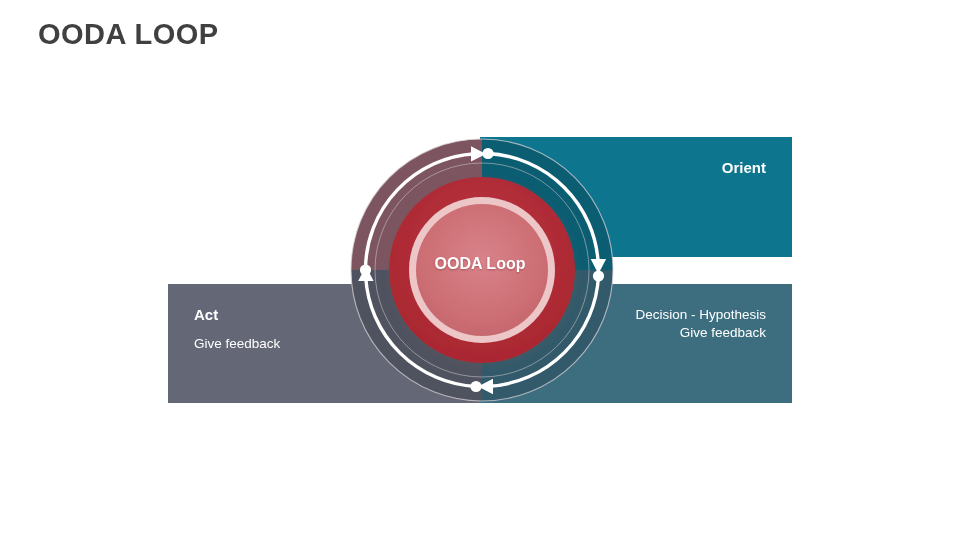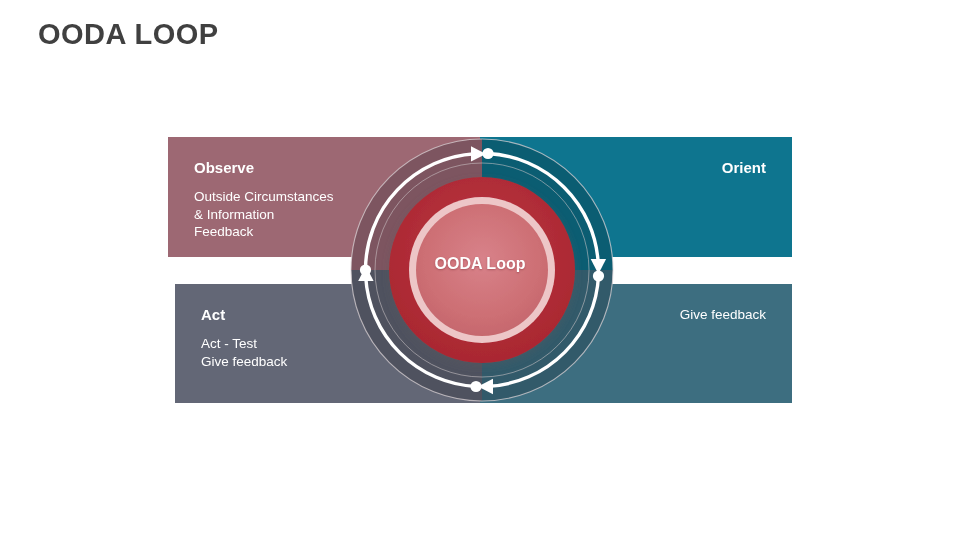--- a/index.html
+++ b/index.html
@@ -75,21 +75,20 @@
     left: 168px; top: 137px; width: 312px; height: 120px;
     background: #9d6873;
   }
   #panel-orient {
     left: 480px; top: 137px; width: 312px; height: 120px;
     background: #0e758f;
   }
   #panel-act {
     left: 168px; top: 284px; width: 312px; height: 119px;
     background: #636776;
-    margin-left: 7px;
   }
   #panel-decide {
     left: 480px; top: 284px; width: 312px; height: 119px;
     background: #3d6e80;
   }
 
   #wheel {
     position: absolute;
     left: 340px;
     top: 128px;
@@ -112,50 +111,40 @@
     text-shadow: 0 1px 2px rgba(120,40,50,0.45);
   }
 </style>
 </head>
 <body>
 
 <div id="page-title">OODA LOOP</div>
 
 <div id="diagram">
 
-  <div class="panel align-left" id="panel-observe">
-    <div class="panel-inner">
-      <div class="panel-title">Observe</div>
-      <div class="panel-lines">
-        <span class="panel-line">Outside Circumstances</span>
-        <span class="panel-line">&amp; Information</span>
-        <span class="panel-line">Feedback</span>
-      </div>
-    </div>
-  </div>
 
   <div class="panel align-right" id="panel-orient">
     <div class="panel-inner">
       <div class="panel-title">Orient</div>
     </div>
   </div>
 
   <div class="panel align-left" id="panel-act">
     <div class="panel-inner">
       <div class="panel-title">Act</div>
       <div class="panel-lines">
-        <span class="panel-line">Act - Test</span>
         <span class="panel-line">Give feedback</span>
       </div>
     </div>
   </div>
 
   <div class="panel align-right" id="panel-decide">
     <div class="panel-inner">
       <div class="panel-lines">
+        <span class="panel-line">Decision - Hypothesis</span>
         <span class="panel-line">Give feedback</span>
       </div>
     </div>
   </div>
 
   <svg id="wheel" viewBox="0 0 284 284">
     <defs>
       <clipPath id="clip-q-tl">
           <rect x="0" y="0" width="142" height="142"></rect>
         </clipPath>

